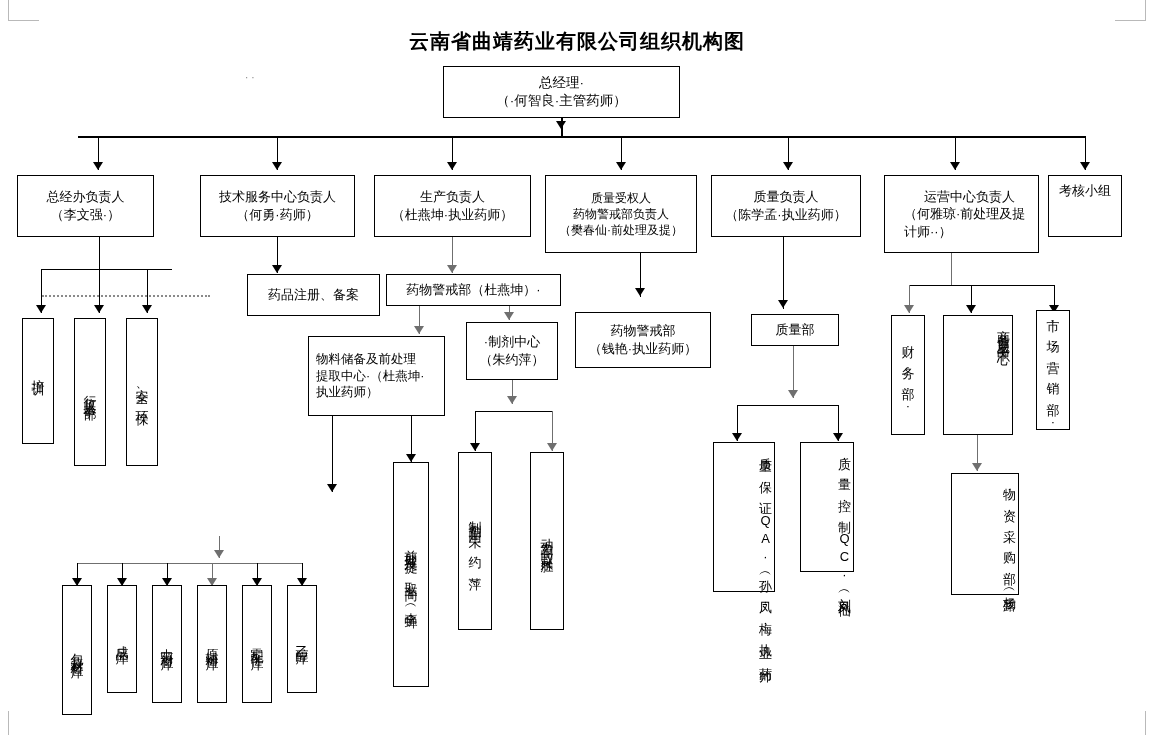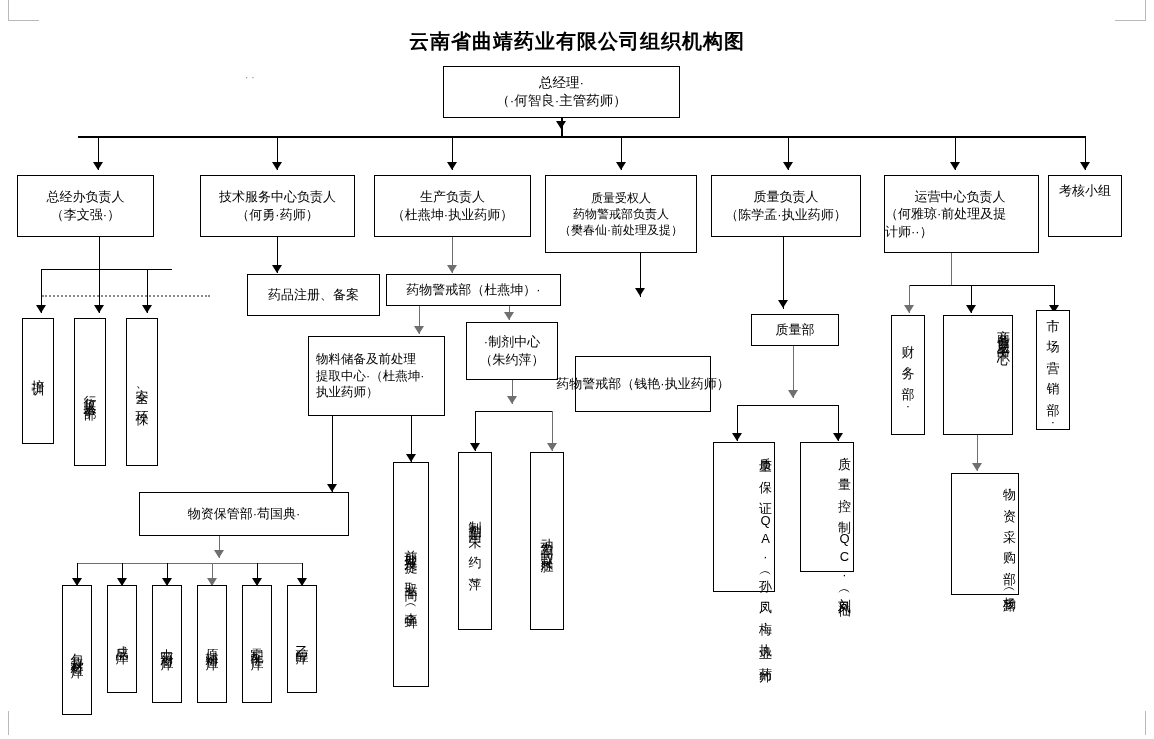--- a/index.html
+++ b/index.html
@@ -111,21 +111,21 @@
     <span class="ln">质量受权人</span>
     <span class="ln">药物警戒部负责人</span>
     <span class="ln">（樊春仙·前处理及提）</span>
   </div>
 
   <div class="box" style="left:711px;top:175px;width:150px;height:62px;flex-direction:column;">
     <span class="ln">质量负责人</span>
     <span class="ln">（陈学孟·执业药师）</span>
   </div>
 
-  <div class="box" style="left:884px;top:175px;width:155px;height:78px;flex-direction:column;align-items:flex-start;padding-left:0;text-align:left;">
+  <div class="box" style="left:884px;top:175px;width:155px;height:78px;flex-direction:column;align-items:flex-start;padding-left:19px;text-align:left;">
     <span class="ln" style="width:100%;text-align:center;">运营中心负责人</span>
     <span class="ln">（何雅琼·前处理及提</span>
     <span class="ln">计师··）</span>
   </div>
 
   <div class="box" style="left:1048px;top:175px;width:74px;height:62px;align-items:flex-start;padding-top:6px;">
     <span class="ln">考核小组</span>
   </div>
 
   <div class="line vline" style="left:99px;top:237px;height:32px;"></div>
@@ -174,21 +174,20 @@
   <div class="arrow" style="left:406px;top:454px;"></div>
 
   <div class="line vline gray" style="left:512px;top:380px;height:24px;"></div>
   <div class="arrow gray" style="left:507px;top:396px;"></div>
   <div class="line hline" style="left:475px;top:411px;width:78px;"></div>
   <div class="line vline" style="left:475px;top:411px;height:40px;"></div>
   <div class="arrow" style="left:470px;top:443px;"></div>
   <div class="line vline gray" style="left:552px;top:411px;height:40px;"></div>
   <div class="arrow gray" style="left:547px;top:443px;"></div>
 
-  <div class="box" style="left:139px;top:492px;width:210px;height:44px;">物资保管部·苟国典·</div>
 
   <div class="line vline gray" style="left:219px;top:536px;height:22px;"></div>
   <div class="arrow gray" style="left:214px;top:550px;"></div>
   <div class="line hline gray" style="left:77px;top:563px;width:226px;"></div>
 
   <div class="line vline" style="left:77px;top:563px;height:22px;"></div>
   <div class="arrow" style="left:72px;top:578px;"></div>
   <div class="line vline" style="left:122px;top:563px;height:22px;"></div>
   <div class="arrow" style="left:117px;top:578px;"></div>
   <div class="line vline" style="left:167px;top:563px;height:22px;"></div>
@@ -206,21 +205,21 @@
   <div class="vbox ctr" style="left:197px;top:585px;width:30px;height:118px;">原辅料库</div>
   <div class="vbox ctr" style="left:242px;top:585px;width:30px;height:118px;">零配件库</div>
   <div class="vbox ctr" style="left:287px;top:585px;width:30px;height:108px;">乙醇库</div>
 
   <div class="vbox ctr" style="left:393px;top:462px;width:36px;height:225px;">前处理及提·取车间·（李蝉）</div>
   <div class="vbox ctr" style="left:458px;top:452px;width:34px;height:178px;">制剂车间（朱·约·萍）</div>
   <div class="vbox ctr" style="left:530px;top:452px;width:34px;height:178px;">动力车间（赵永胜）</div>
 
   <div class="line vline" style="left:640px;top:253px;height:44px;"></div>
   <div class="arrow" style="left:635px;top:288px;"></div>
-  <div class="box" style="left:575px;top:312px;width:136px;height:56px;margin-top:44px;">
+  <div class="box" style="left:575px;top:312px;width:136px;height:56px;flex-direction:column;">
     <span class="ln">药物警戒部</span>
     <span class="ln">（钱艳·执业药师）</span>
   </div>
 
   <div class="line vline" style="left:783px;top:237px;height:72px;"></div>
   <div class="arrow" style="left:778px;top:300px;"></div>
   <div class="box" style="left:751px;top:314px;width:88px;height:32px;">质量部</div>
 
   <div class="line vline gray" style="left:793px;top:346px;height:52px;"></div>
   <div class="arrow gray" style="left:788px;top:390px;"></div>

